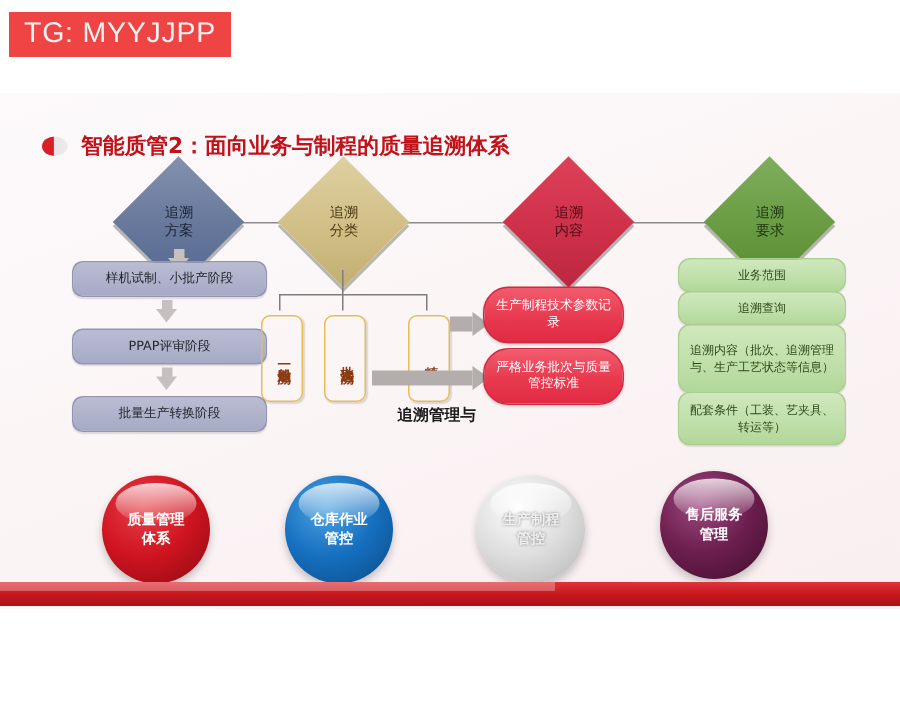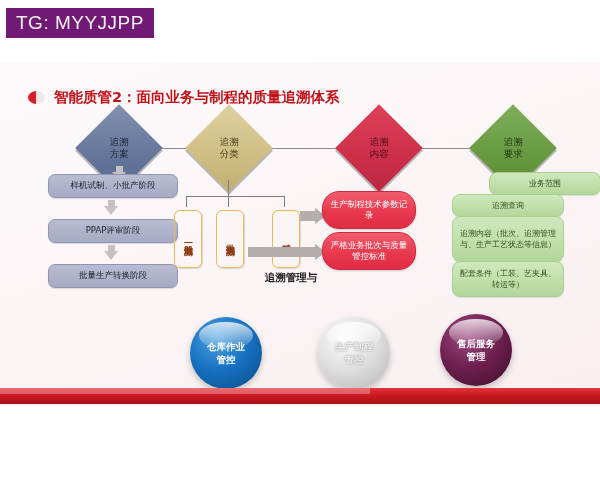--- a/index.html
+++ b/index.html
@@ -5,21 +5,21 @@
   html,body{margin:0;padding:0;}
   body{
     width:600px;height:480px;overflow:hidden;background:#ffffff;
     font-family:"Liberation Sans","DejaVu Sans",sans-serif;
   }
   .screen{position:relative;width:600px;height:480px;background:#ffffff;}
 
   
   .tg-label{
     position:absolute;left:6px;top:8px;
-    background:#701a75;color:#f2f2f2;
+    background:#ef4444;color:#f2f2f2;
     font-size:19px;line-height:30px;height:30px;
     padding:0 10px;letter-spacing:.5px;white-space:nowrap;
   }
   .site-label{
     position:absolute;left:398px;top:440px;
     background:#a8a8a8;color:#ffffff;
     font-size:16px;line-height:28px;height:28px;
     padding:0 9px;white-space:nowrap;letter-spacing:.3px;
   }
 
@@ -270,37 +270,43 @@
         <b style="left:67px;"></b>
     </div>
 
     <div class="rbox" style="left:322px;top:129px;width:84px;height:32px;">
       <span>生产制程技术参数记录</span>
     </div>
     <div class="rbox" style="left:322px;top:170px;width:84px;height:32px;">
       <span>严格业务批次与质量管控标准</span>
     </div>
 
-    <div class="gbox" style="left:452px;top:110px;width:100px;height:17px;margin-left:37px;">
+    <div class="gbox" style="left:452px;top:110px;width:100px;height:17px;">
       <span>业务范围</span>
     </div>
     <div class="gbox" style="left:452px;top:132px;width:100px;height:17px;">
       <span>追溯查询</span>
     </div>
     <div class="gbox" style="left:452px;top:154px;width:100px;height:40px;">
       <span>追溯内容（批次、追溯管理与、生产工艺状态等信息）</span>
     </div>
     <div class="gbox" style="left:452px;top:199px;width:100px;height:30px;">
       <span>配套条件（工装、艺夹具、转运等）</span>
     </div>
 
     <div class="caption">
       <span>追溯管理与</span><br>
     </div>
 
+    <div class="sphere s-red">
+      <span class="stxt">
+        <span>质量管理</span><br>
+        <span>体系</span>
+      </span>
+    </div>
     <div class="sphere s-blue">
       <span class="stxt">
         <span>仓库作业</span><br>
         <span>管控</span>
       </span>
     </div>
     <div class="sphere s-silver">
       <span class="stxt">
         <span>生产制程</span><br>
         <span>管控</span>

